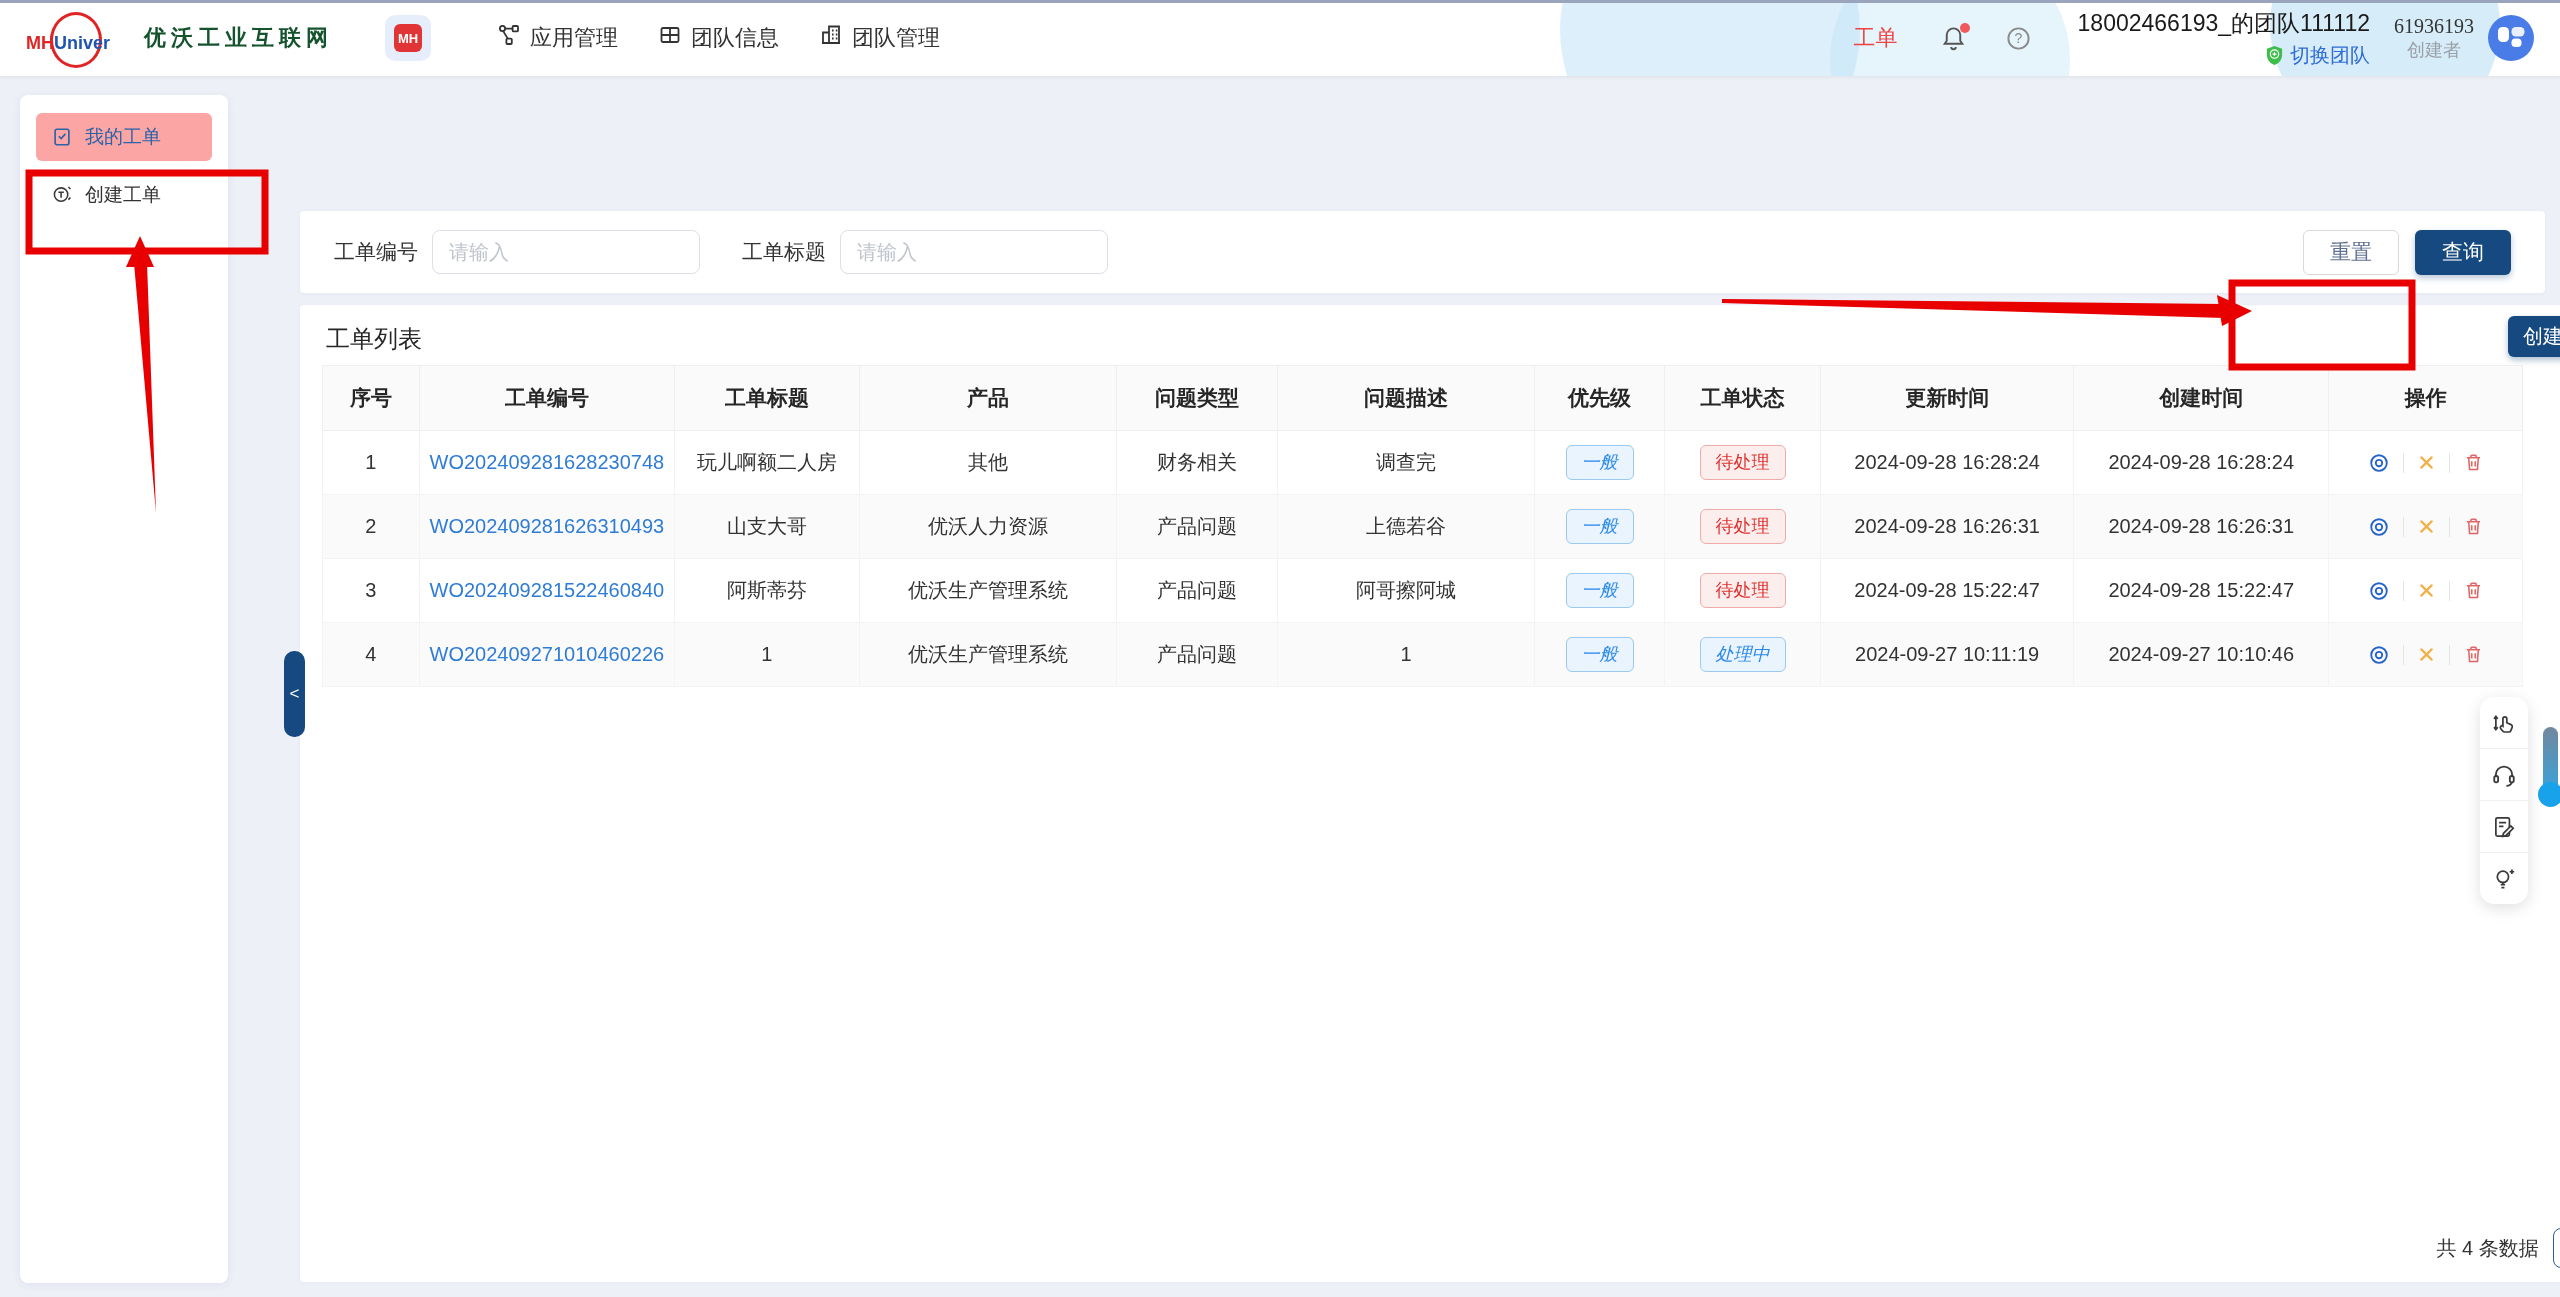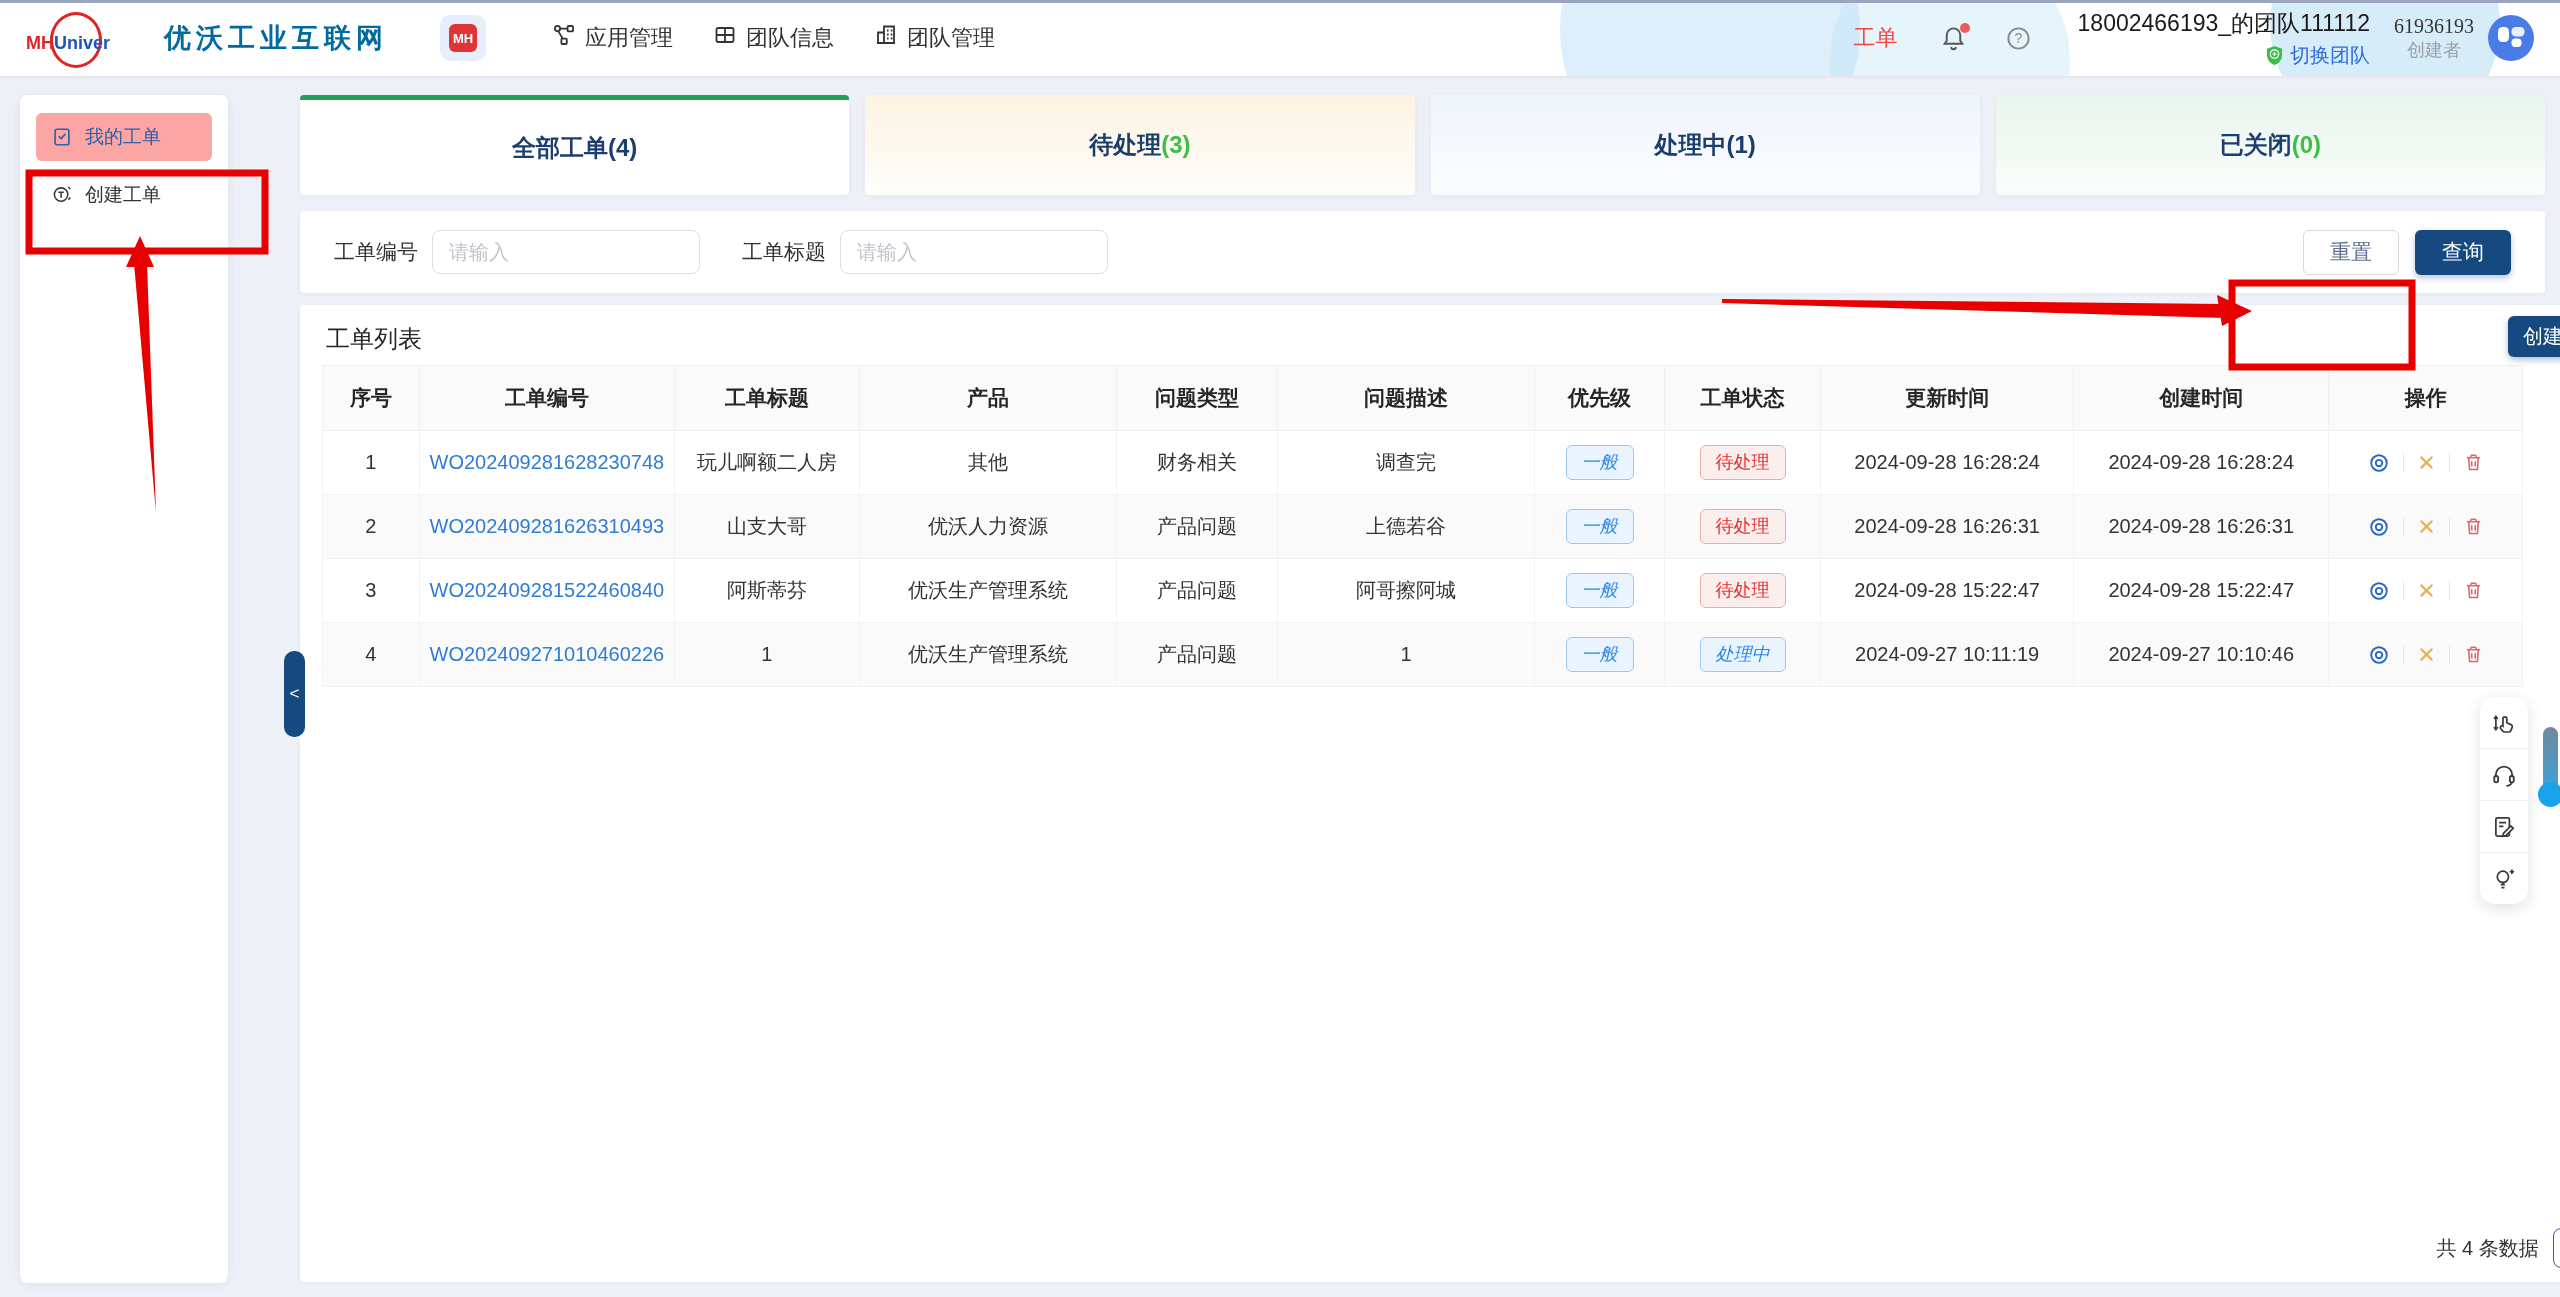--- a/index.html
+++ b/index.html
@@ -14,21 +14,21 @@
           box-shadow:0 1px 4px rgba(0,0,0,.07);overflow:hidden;}
   .deco{position:absolute;border-radius:50%;pointer-events:none;}
   .deco1{left:1560px;top:-120px;width:300px;height:300px;background:rgba(170,214,242,.40);}
   .deco2{left:1830px;top:-60px;width:240px;height:240px;background:rgba(190,225,246,.38);}
   .deco3{left:2270px;top:-90px;width:230px;height:230px;background:rgba(165,212,242,.45);}
   .logo{position:relative;width:118px;height:56px;flex:0 0 auto;}
   .logo .ring{position:absolute;left:24px;top:2px;width:46px;height:50px;border:3px solid #e02424;border-radius:50%;}
   .logo .lg-text{position:absolute;left:0;bottom:12px;font-size:18px;font-weight:700;white-space:nowrap;}
   .lg-mh{color:#e02424;}
   .lg-rest{color:#1f55b0;}
-  .brand{margin-left:20px;font-size:27px;font-weight:700;color:#0369a1;letter-spacing:5px;white-space:nowrap;}
+  .brand{margin-left:0;font-size:22px;font-weight:700;color:#14532d;letter-spacing:5px;white-space:nowrap;}
   .appicon{margin-left:52px;width:46px;height:46px;border-radius:10px;background:#e7eefb;
            display:flex;align-items:center;justify-content:center;flex:0 0 auto;}
   .appicon .mh{width:28px;height:28px;border-radius:6px;background:#e03436;color:#fff;
                font-size:13px;font-weight:700;display:flex;align-items:center;justify-content:center;}
   .nav{display:flex;align-items:center;margin-left:26px;}
   .nav-item{display:flex;align-items:center;gap:9px;margin-left:40px;font-size:22px;color:#333;cursor:pointer;white-space:nowrap;}
   .hspacer{flex:1;}
   .hright{display:flex;align-items:center;position:relative;z-index:2;}
   .wo-label{font-size:22px;color:#ef4444;margin-right:42px;cursor:pointer;}
   .bell-wrap{position:relative;margin-right:38px;cursor:pointer;display:flex;}
@@ -243,38 +243,20 @@
           <path d="M19 3.2l2.2 2.2M21.2 14.8l-2.2 2.2"></path>
         </svg>
       </span>
       <span>创建工单</span>
     </div>
   </div>
   <div class="collapse-handle">
     <span>&lt;</span>
   </div>
 
-  <div class="tabs">
-    <div class="tab tab-all">
-      <span>全部工单</span>
-        <span>(4)</span>
-    </div>
-    <div class="tab tab-pending">
-      <span>待处理</span>
-        <span class="count-green">(3)</span>
-    </div>
-    <div class="tab tab-processing">
-      <span>处理中</span>
-        <span>(1)</span>
-    </div>
-    <div class="tab tab-closed">
-      <span>已关闭</span>
-        <span class="count-green">(0)</span>
-    </div>
-  </div>
 
   <div class="filtercard">
     <span class="flabel">工单编号</span>
     <input class="finput" placeholder="请输入" style="">
     <span class="flabel flabel2">工单标题</span>
     <input class="finput" placeholder="请输入" style="">
     <span class="fspacer"></span>
     <button class="btn-reset">重置</button>
     <button class="btn-search">查询</button>
   </div>

